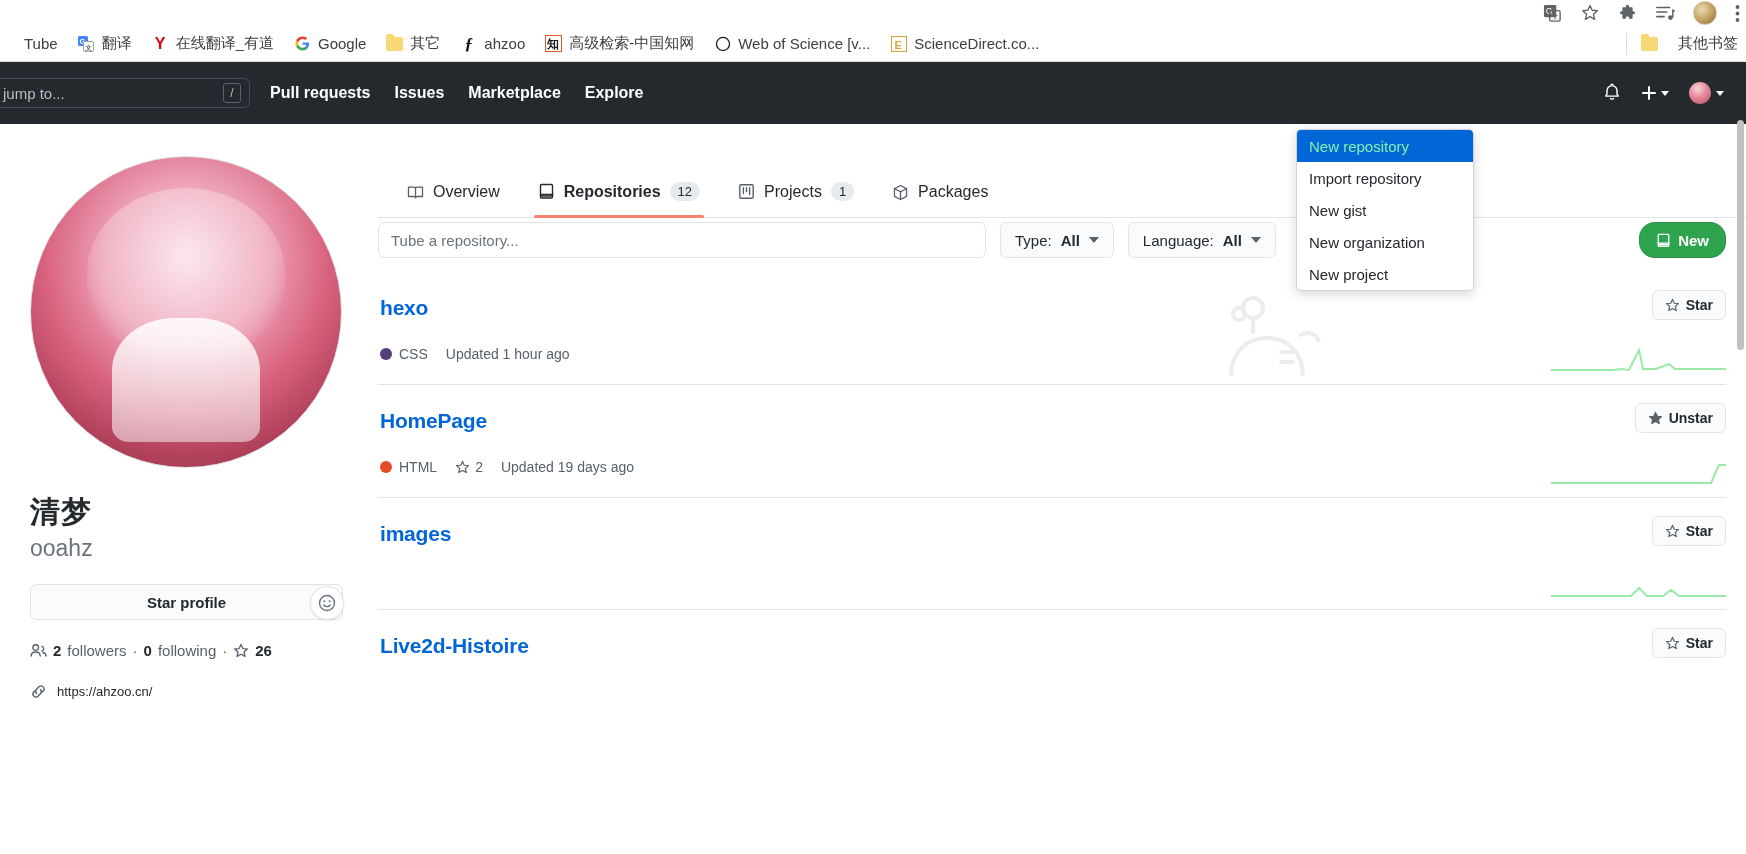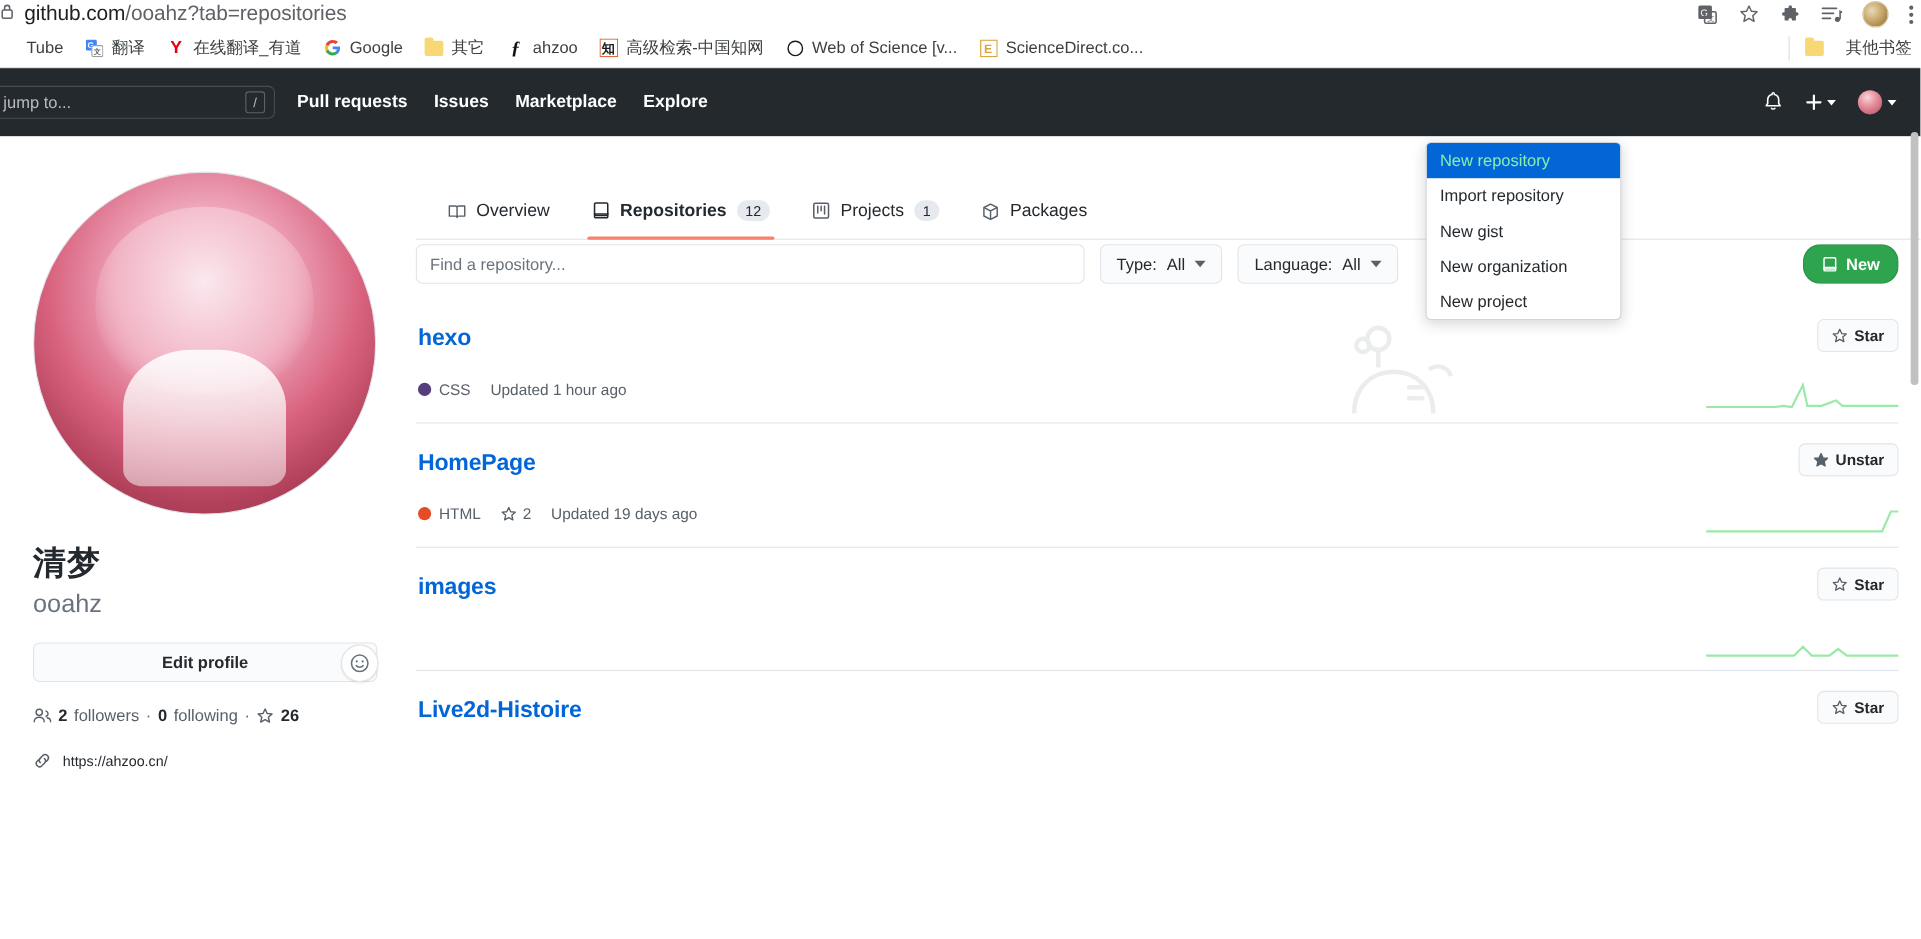--- a/index.html
+++ b/index.html
@@ -192,21 +192,21 @@
   .find-input {
     flex: 1; max-width: 608px; height: 36px; border: 1px solid #e1e4e8;
     border-radius: 6px; background: #fff; padding: 0 12px;
     display: flex; align-items: center; font-size: 15px; color: #6a737d;
   }
   .sel-btn {
     height: 36px; border: 1px solid #e1e4e8; border-radius: 6px;
     background: #fafbfc; padding: 0 14px; display: flex; align-items: center;
     gap: 9px; font-size: 15px; color: #24292e; white-space: nowrap;
   }
-  .sel-btn b { font-weight: normal; }
+  .sel-btn b { font-weight: bold; }
   .caret-d { width:0;height:0;border-left:5px solid transparent;
              border-right:5px solid transparent;border-top:6px solid #586069; }
   .new-btn {
     position: absolute; right: 20px; top: 98px;
     height: 36px; background: #2ea44f; border: 1px solid rgba(27,31,35,.15);
     border-radius: 16px; color: #fff; font-size: 15px; font-weight: bold;
     display: flex; align-items: center; gap: 7px; padding: 0 16px;
   }
 
   .repo-list { position: absolute; top: 148px; left: 0; right: 20px; }
@@ -244,29 +244,20 @@
   }
   .scrollbar .thumb {
     position: absolute; top: 120px; left: 2px; width: 7px; height: 230px;
     background: #c1c1c1; border-radius: 4px;
   }
 </style>
 </head>
 <body>
 
 <div class="omnibox-row">
-  <div class="omnibox">
-    <span class="lock-icon">
-      <svg width="13" height="15" viewBox="0 0 13 15">
-          <rect x="2" y="6" width="9" height="7.5" rx="1.3" fill="none" stroke="#5f6368" stroke-width="1.4"></rect>
-          <path d="M4.2 6V4.2a2.3 2.3 0 0 1 4.6 0V6" fill="none" stroke="#5f6368" stroke-width="1.4"></path>
-        </svg>
-    </span>
-    <span class="url-text"><span class="u-domain">github.com</span><span class="u-path">/ooahz?tab=repositories</span></span>
-  </div>
   <div class="omni-right">
     <span class="ic">
       <svg width="19" height="19" viewBox="0 0 20 20">
           <rect x="1" y="1" width="13" height="13" rx="1.5" fill="#5f6368"></rect>
           <text x="3" y="11" font-size="9" fill="#fff" font-family="sans-serif">G</text>
           <rect x="7" y="7" width="11" height="11" rx="1.5" fill="none" stroke="#5f6368" stroke-width="1.5"></rect>
           <text x="9.5" y="16" font-size="7" fill="#5f6368" font-family="sans-serif">文</text>
         </svg>
     </span>
     <span class="ic">
@@ -429,21 +420,21 @@
       <svg width="18" height="18" viewBox="0 0 18 18">
           <circle cx="9" cy="9" r="7.5" fill="none" stroke="#6a737d" stroke-width="1.4"></circle>
           <circle cx="6.3" cy="7.3" r="1" fill="#6a737d"></circle>
           <circle cx="11.7" cy="7.3" r="1" fill="#6a737d"></circle>
           <path d="M5.8 11a4 4 0 0 0 6.4 0" fill="none" stroke="#6a737d" stroke-width="1.4" stroke-linecap="round"></path>
         </svg>
     </div>
     <div class="name-cn">清梦</div>
     <div class="name-login">ooahz</div>
     <div class="edit-profile">
-      <span>Edit profile</span>
+      <span>Star profile</span>
     </div>
     <div class="followers-row">
       <span style="display:flex;">
         <svg width="17" height="15" viewBox="0 0 18 15">
             <circle cx="6" cy="4.4" r="3" fill="none" stroke="#586069" stroke-width="1.4"></circle>
             <path d="M1.2 13.4c0-2.7 2.2-4.3 4.8-4.3s4.8 1.6 4.8 4.3" fill="none" stroke="#586069" stroke-width="1.4" stroke-linecap="round"></path>
             <path d="M12.6 3.2a2.6 2.6 0 0 1 0 5M13.6 9.6c2 .4 3.4 1.8 3.4 3.8" fill="none" stroke="#586069" stroke-width="1.4" stroke-linecap="round"></path>
           </svg>
       </span>
       <b>2</b>
@@ -507,21 +498,21 @@
               <path d="M9 1.6l6.4 3.3v8.2L9 16.4l-6.4-3.3V4.9z" fill="none" stroke="#586069" stroke-width="1.4" stroke-linejoin="round"></path>
               <path d="M2.8 5L9 8.2 15.2 5M9 8.2v8" fill="none" stroke="#586069" stroke-width="1.4"></path>
             </svg>
         </span>
         <span>Packages</span>
       </div>
     </div>
 
     <div class="filters">
       <div class="find-input">
-        <span>Find a repository...</span>
+        <span>Tube a repository...</span>
       </div>
       <div class="sel-btn">
         <span>Type:</span>
         <b>All</b>
         <span class="caret-d"></span>
       </div>
       <div class="sel-btn">
         <span>Language:</span>
         <b>All</b>
         <span class="caret-d"></span>

